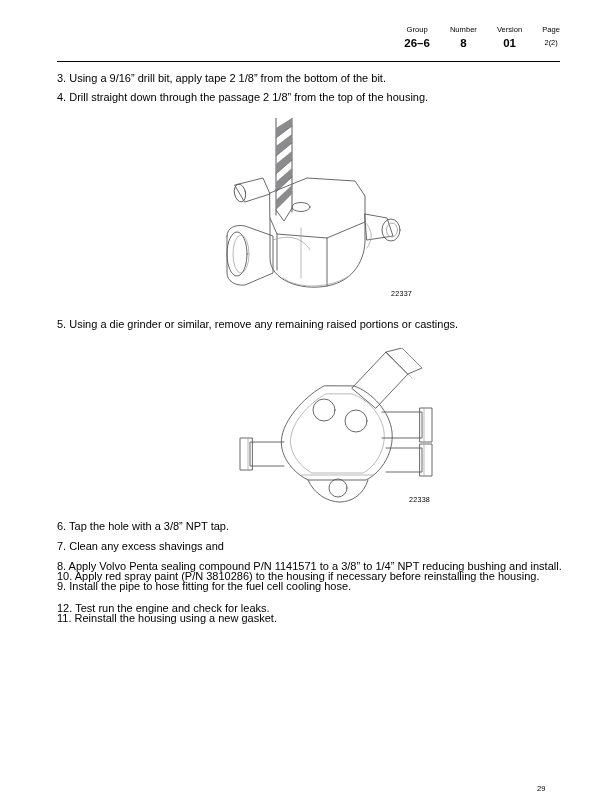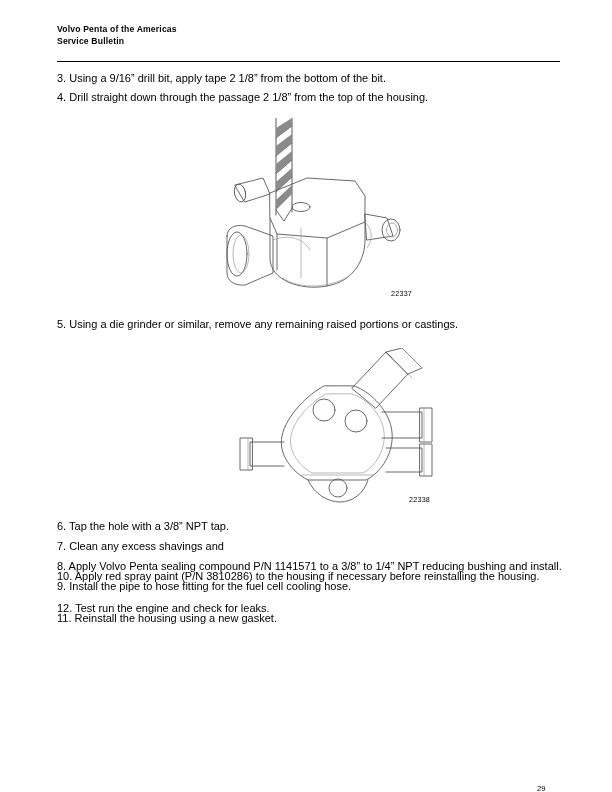--- a/index.html
+++ b/index.html
@@ -99,25 +99,39 @@
     font-size: 7.6px;
     line-height: 10px;
   }
 
   svg { display: block; }
 </style>
 </head>
 <body>
 
 <div class="header">
-  <div class="header-title">
-    <div>Volvo Penta of the Americas</div>
-    <div>Service Bulletin</div>
+
+  <div class="header-fields">
+    <div class="hfield">
+      <div class="hfield-label">Group</div>
+      <div class="hfield-value">26–6</div>
+    </div>
+    <div class="hfield">
+      <div class="hfield-label">Number</div>
+      <div class="hfield-value">8</div>
+    </div>
+    <div class="hfield">
+      <div class="hfield-label">Version</div>
+      <div class="hfield-value">01</div>
+    </div>
+    <div class="hfield">
+      <div class="hfield-label">Page</div>
+      <div class="hfield-value small">2(2)</div>
+    </div>
   </div>
-
 </div>
 <div class="header-rule"></div>
 
 <div class="step" style="top:73px;">3. Using a 9/16” drill bit, apply tape 2 1/8” from the bottom of the bit.</div>
 <div class="step" style="top:92px;">4. Drill straight down through the passage 2 1/8” from the top of the housing.</div>
 
 <div class="figure" style="left:215px; top:118px; width:215px; height:180px;">
   <svg width="215" height="180" viewBox="0 0 215 180" fill="none" stroke="#58585a" stroke-width="0.9" stroke-linejoin="round" stroke-linecap="round">
 
     <g>

